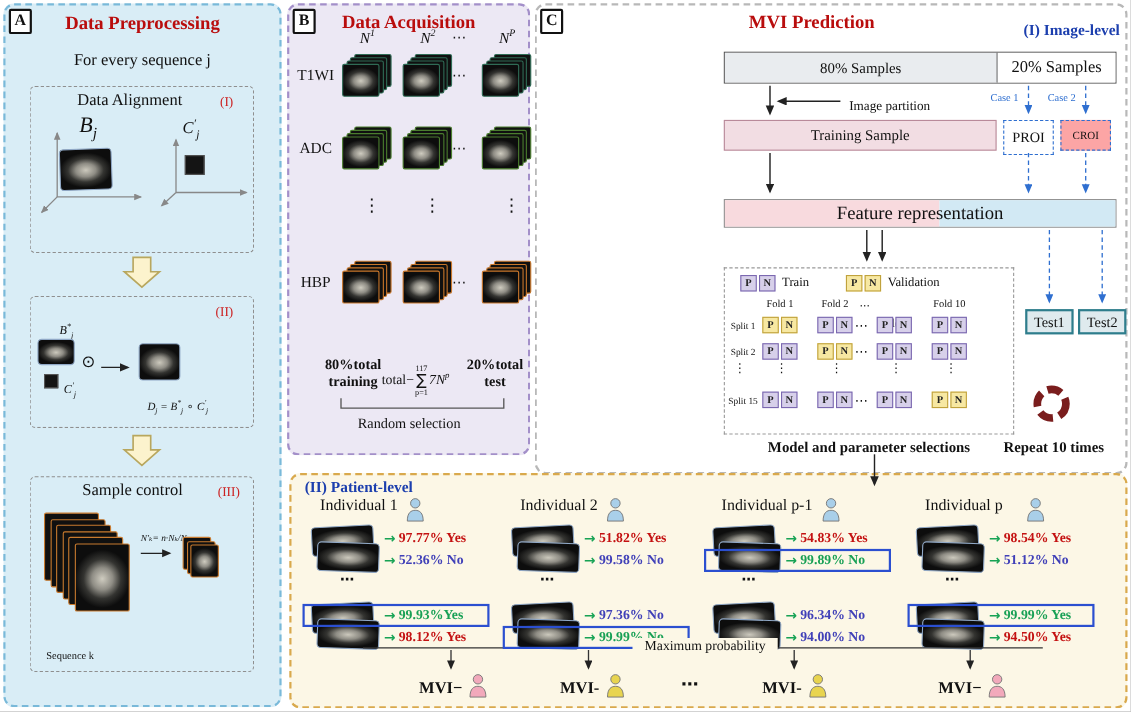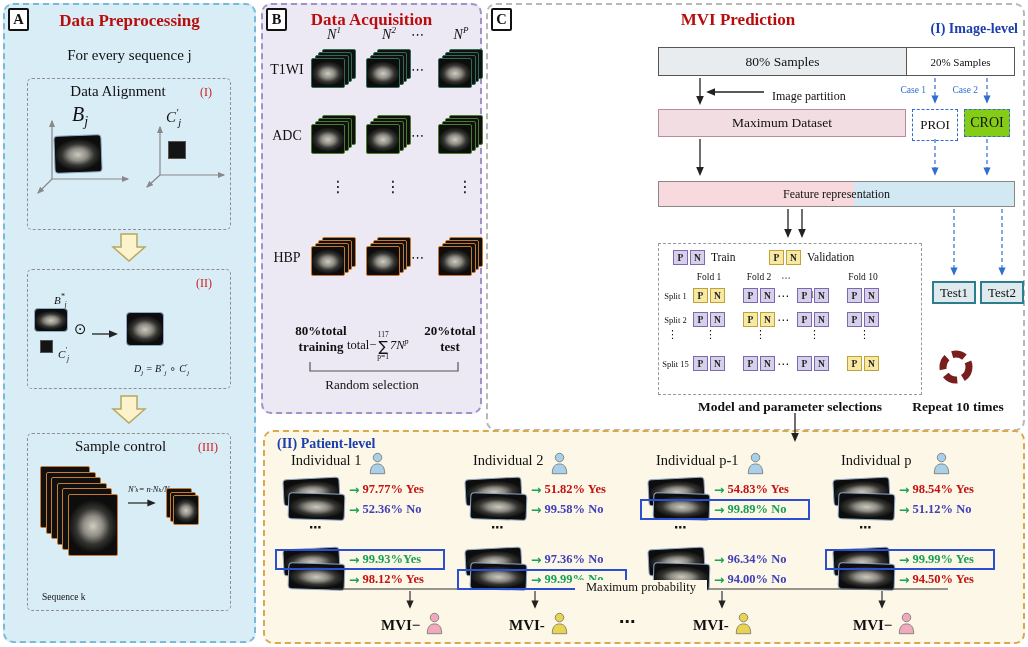--- a/index.html
+++ b/index.html
@@ -230,32 +230,32 @@
       <div class="abs sym" style="left: 122px; top: 172px; font-size: 16px;">⋮</div>
       <div class="abs sym" style="left: 194px; top: 172px; font-size: 16px;">⋮</div>
     </div>
 
   <div id="panelC" class="panel">
     <div class="corner">C</div>
     <div class="rtitle" style="left:100px;top:5px;width:300px">MVI Prediction</div>
     <div class="abs blueb" style="left:390px;top:16px;width:140px;text-align:right;font-size:14px">(I) Image-level</div>
     <div class="abs" style="left:170px;top:42px;width:357px;height:29px;display:flex;border:1.5px solid #555">
       <div style="width:248px;background:#e9ecef;border-right:1.5px solid #555;display:flex;align-items:center;justify-content:center;font-size:13.5px">80% Samples</div>
-      <div style="flex:1;background:#fff;display:flex;align-items:center;justify-content:center;font-size:11px">20% Samples</div>
+      <div style="flex:1;background:#fff;display:flex;align-items:center;justify-content:center;font-size:15px">20% Samples</div>
     </div>
     <div class="abs" style="left:284px;top:84px;font-size:12px">Image partition</div>
     <div class="abs" style="left:404px;top:80px;width:34px;font-size:9.5px;color:#2f6fd0;text-align:right">Case 1</div>
     <div class="abs" style="left:456px;top:80px;width:34px;font-size:9.5px;color:#2f6fd0;text-align:right">Case 2</div>
-    <div class="abs" style="left:170px;top:104px;width:248px;height:28px;background:#f2dde3;border:1px solid #b98a9a;display:flex;align-items:center;justify-content:center;font-size:13.5px">Maximum Dataset</div>
+    <div class="abs" style="left:170px;top:104px;width:248px;height:28px;background:#f2dde3;border:1px solid #b98a9a;display:flex;align-items:center;justify-content:center;font-size:13.5px">Training Sample</div>
     <div class="abs" style="left:424px;top:104px;width:46px;height:32px;border:1.5px dashed #2f6fd0;background:#fff;display:flex;align-items:center;justify-content:center;font-size:13px">PROI</div>
-    <div class="abs" style="left:476px;top:104px;width:46px;height:28px;border:1.5px dashed #2f6fd0;background:#84cc16;display:flex;align-items:center;justify-content:center;font-size:14px">CROI</div>
+    <div class="abs" style="left:476px;top:104px;width:46px;height:28px;border:1.5px dashed #2f6fd0;background:#fca5a5;display:flex;align-items:center;justify-content:center;font-size:10px">CROI</div>
     <div class="abs" style="left:170px;top:176px;width:357px;height:26px;border:1px solid #888">
       <div style="position:absolute;left:0;top:0;width:55%;height:100%;background:#f8dade"></div>
       <div style="position:absolute;right:0;top:0;width:45%;height:100%;background:#d2e9f4"></div>
-      <div style="position:absolute;inset:0;display:flex;align-items:center;justify-content:center;font-size:12px">Feature representation</div>
+      <div style="position:absolute;inset:0;display:flex;align-items:center;justify-content:center;font-size:17px">Feature representation</div>
     </div>
     <div class="abs" id="cvbox" style="left:170px;top:238px;width:264px;height:152px;border:1.5px dashed #999;background:#fff">
         <div class="pn train" style="left: 14px; top: 6px;">P</div>
         <div class="pn train" style="left: 31px; top: 6px;">N</div>
         <div class="abs" style="left: 52px; top: 7px; font-size: 11.5px;">Train</div>
         <div class="pn val" style="left: 110px; top: 6px;">P</div>
         <div class="pn val" style="left: 127px; top: 6px;">N</div>
         <div class="abs" style="left: 148px; top: 7px; font-size: 11.5px;">Validation</div>
         <div class="abs" style="left: 28px; top: 28px; width: 44px; text-align: center; font-size: 9.5px;">Fold 1</div>
         <div class="abs" style="left: 78px; top: 28px; width: 44px; text-align: center; font-size: 9.5px;">Fold 2</div>

